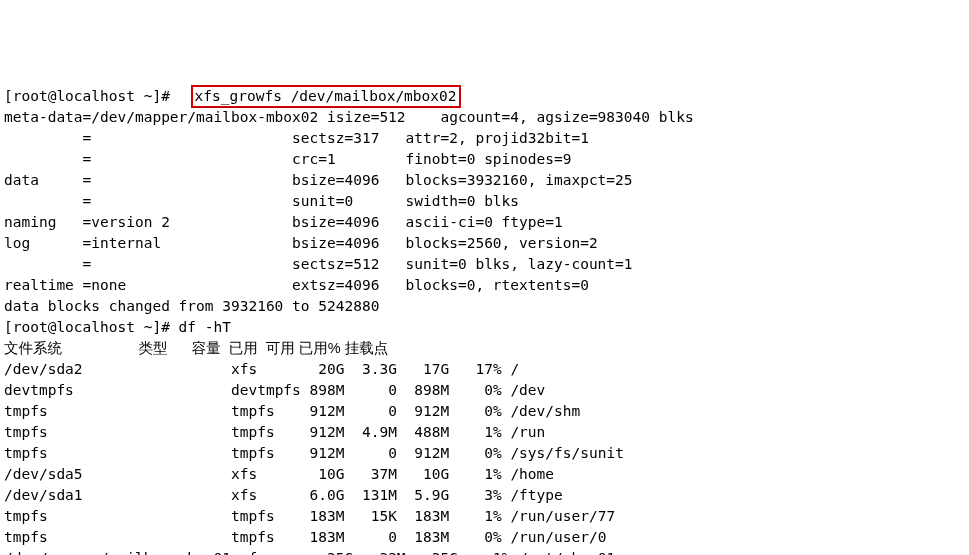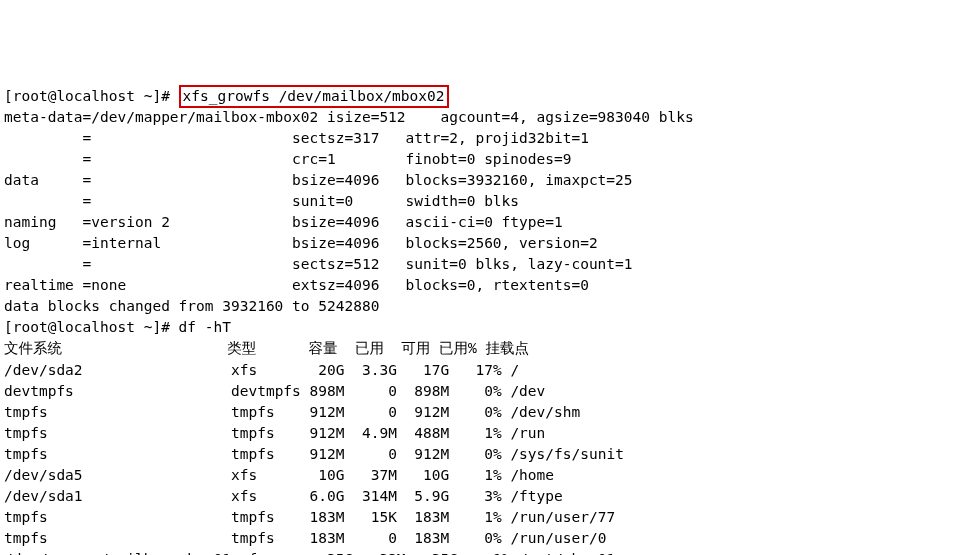--- a/index.html
+++ b/index.html
@@ -9,26 +9,26 @@
     font-size: 14.5px;
     line-height: 21px;
     color: #000;
     background: #fff;
     white-space: pre;
     position: relative;
     width: 969px;
     box-sizing: border-box;
   }
   .cjk {
-    font-family: Liberation Mono, monospace;
+    font-family: Liberation Sans, sans-serif;
   }
   .redbox {
     border: 2px solid #d00000;
     padding: 0 2px;
-    margin: -2px 0;
+    margin: -2px 12px;
     display: inline-block;
     line-height: 19px;
   }
 </style>
 </head>
 <body>
 
 
 
 <span><span>[root@localhost ~]# </span><span class="redbox">xfs_growfs /dev/mailbox/mbox02</span>
@@ -43,21 +43,21 @@
 <span>realtime =none                   extsz=4096   blocks=0, rtextents=0</span>
 <span>data blocks changed from 3932160 to 5242880</span>
 <span>[root@localhost ~]# </span><span>df -hT</span>
 <span class="cjk">文件系统                   类型      容量  已用  可用 已用% 挂载点</span>
 <span><span>/dev/sda2                 </span><span>xfs       </span><span>20G  </span><span>3.3G   </span><span>17G   </span><span>17% </span><span>/</span></span>
 <span><span>devtmpfs                  </span><span>devtmpfs </span><span>898M     </span><span>0  </span><span>898M    </span><span>0% </span><span>/dev</span></span>
 <span><span>tmpfs                     </span><span>tmpfs    </span><span>912M     </span><span>0  </span><span>912M    </span><span>0% </span><span>/dev/shm</span></span>
 <span><span>tmpfs                     </span><span>tmpfs    </span><span>912M  </span><span>4.9M  </span><span>488M    </span><span>1% </span><span>/run</span></span>
 <span><span>tmpfs                     </span><span>tmpfs    </span><span>912M     </span><span>0  </span><span>912M    </span><span>0% </span><span>/sys/fs/sunit</span></span>
 <span><span>/dev/sda5                 </span><span>xfs       </span><span>10G   </span><span>37M   </span><span>10G    </span><span>1% </span><span>/home</span></span>
-<span><span>/dev/sda1                 </span><span>xfs      </span><span>6.0G  </span><span>314M  </span><span>5.9G    </span><span>3% </span><span>/ftype</span></span>
+<span><span>/dev/sda1                 </span><span>xfs      </span><span>6.0G  </span><span>131M  </span><span>5.9G    </span><span>3% </span><span>/ftype</span></span>
 <span><span>tmpfs                     </span><span>tmpfs    </span><span>183M   </span><span>15K  </span><span>183M    </span><span>1% </span><span>/run/user/77</span></span>
 <span><span>tmpfs                     </span><span>tmpfs    </span><span>183M     </span><span>0  </span><span>183M    </span><span>0% </span><span>/run/user/0</span></span>
 <span><span>/dev/mapper/mailbox-mbox01</span><span> xfs       </span><span>35G   </span><span>33M   </span><span>35G    </span><span>1% </span><span>/mnt/mbox01</span></span>
 </span>
 
 
 
 
 
 

